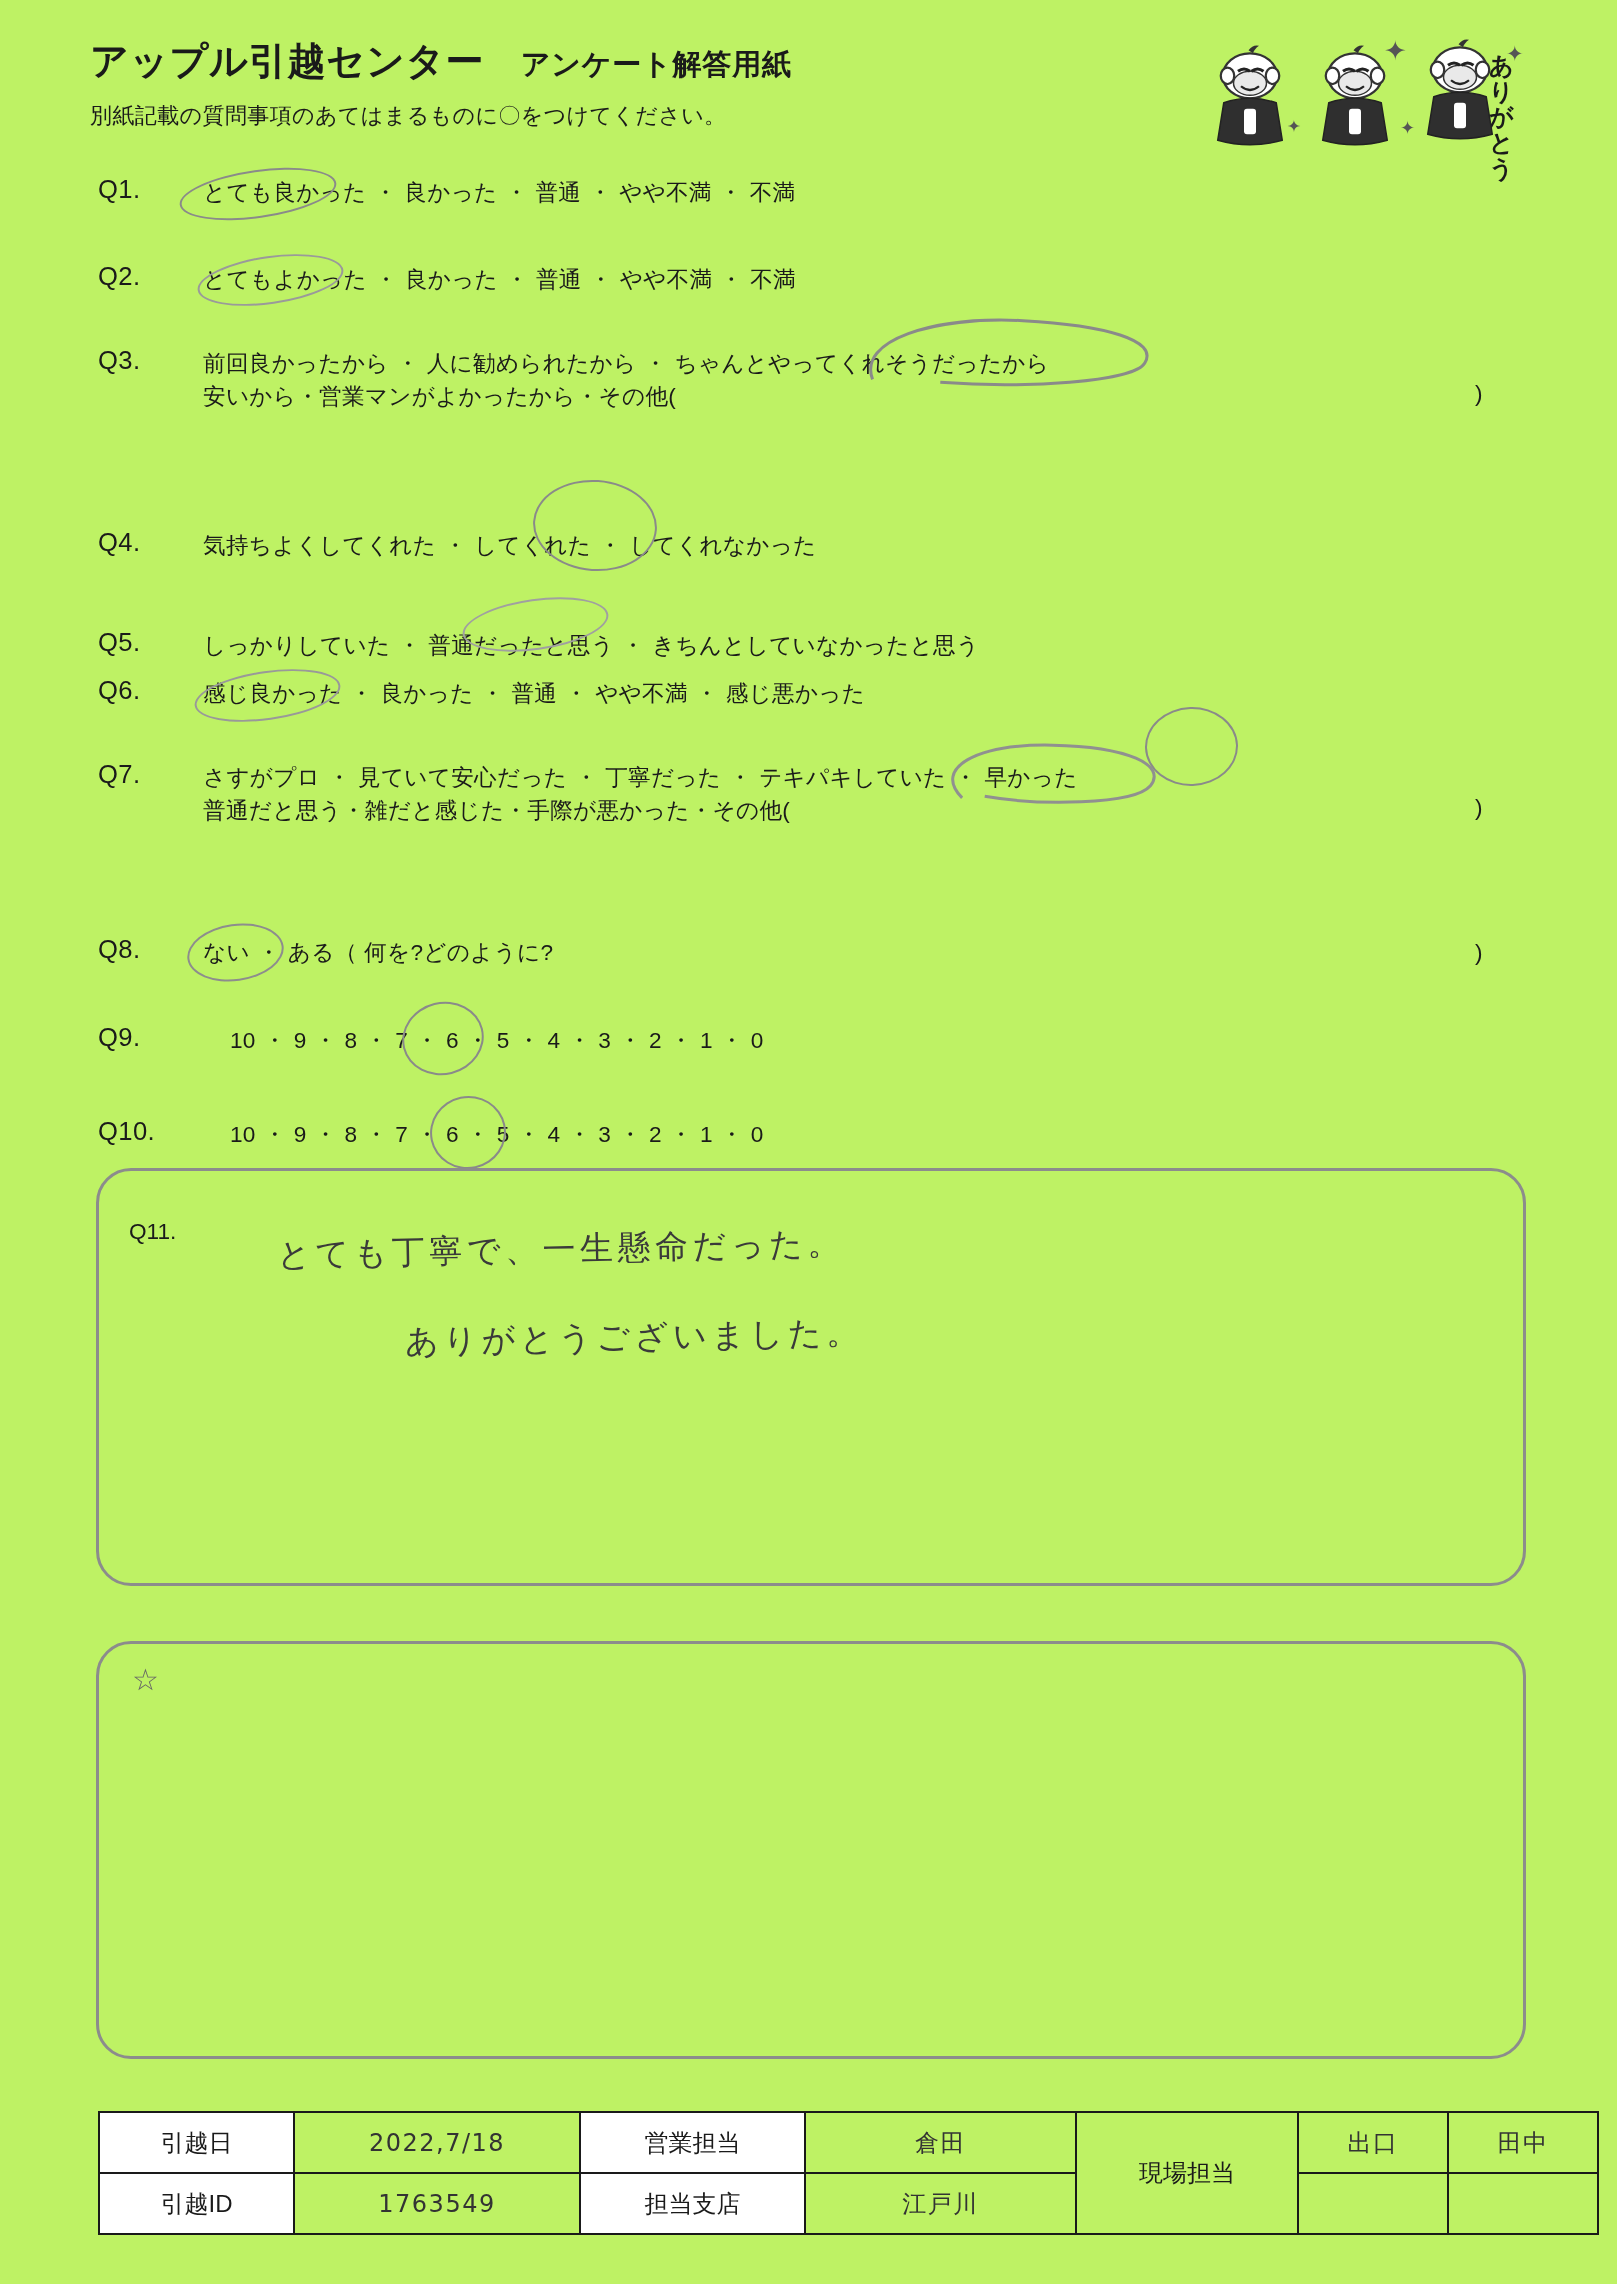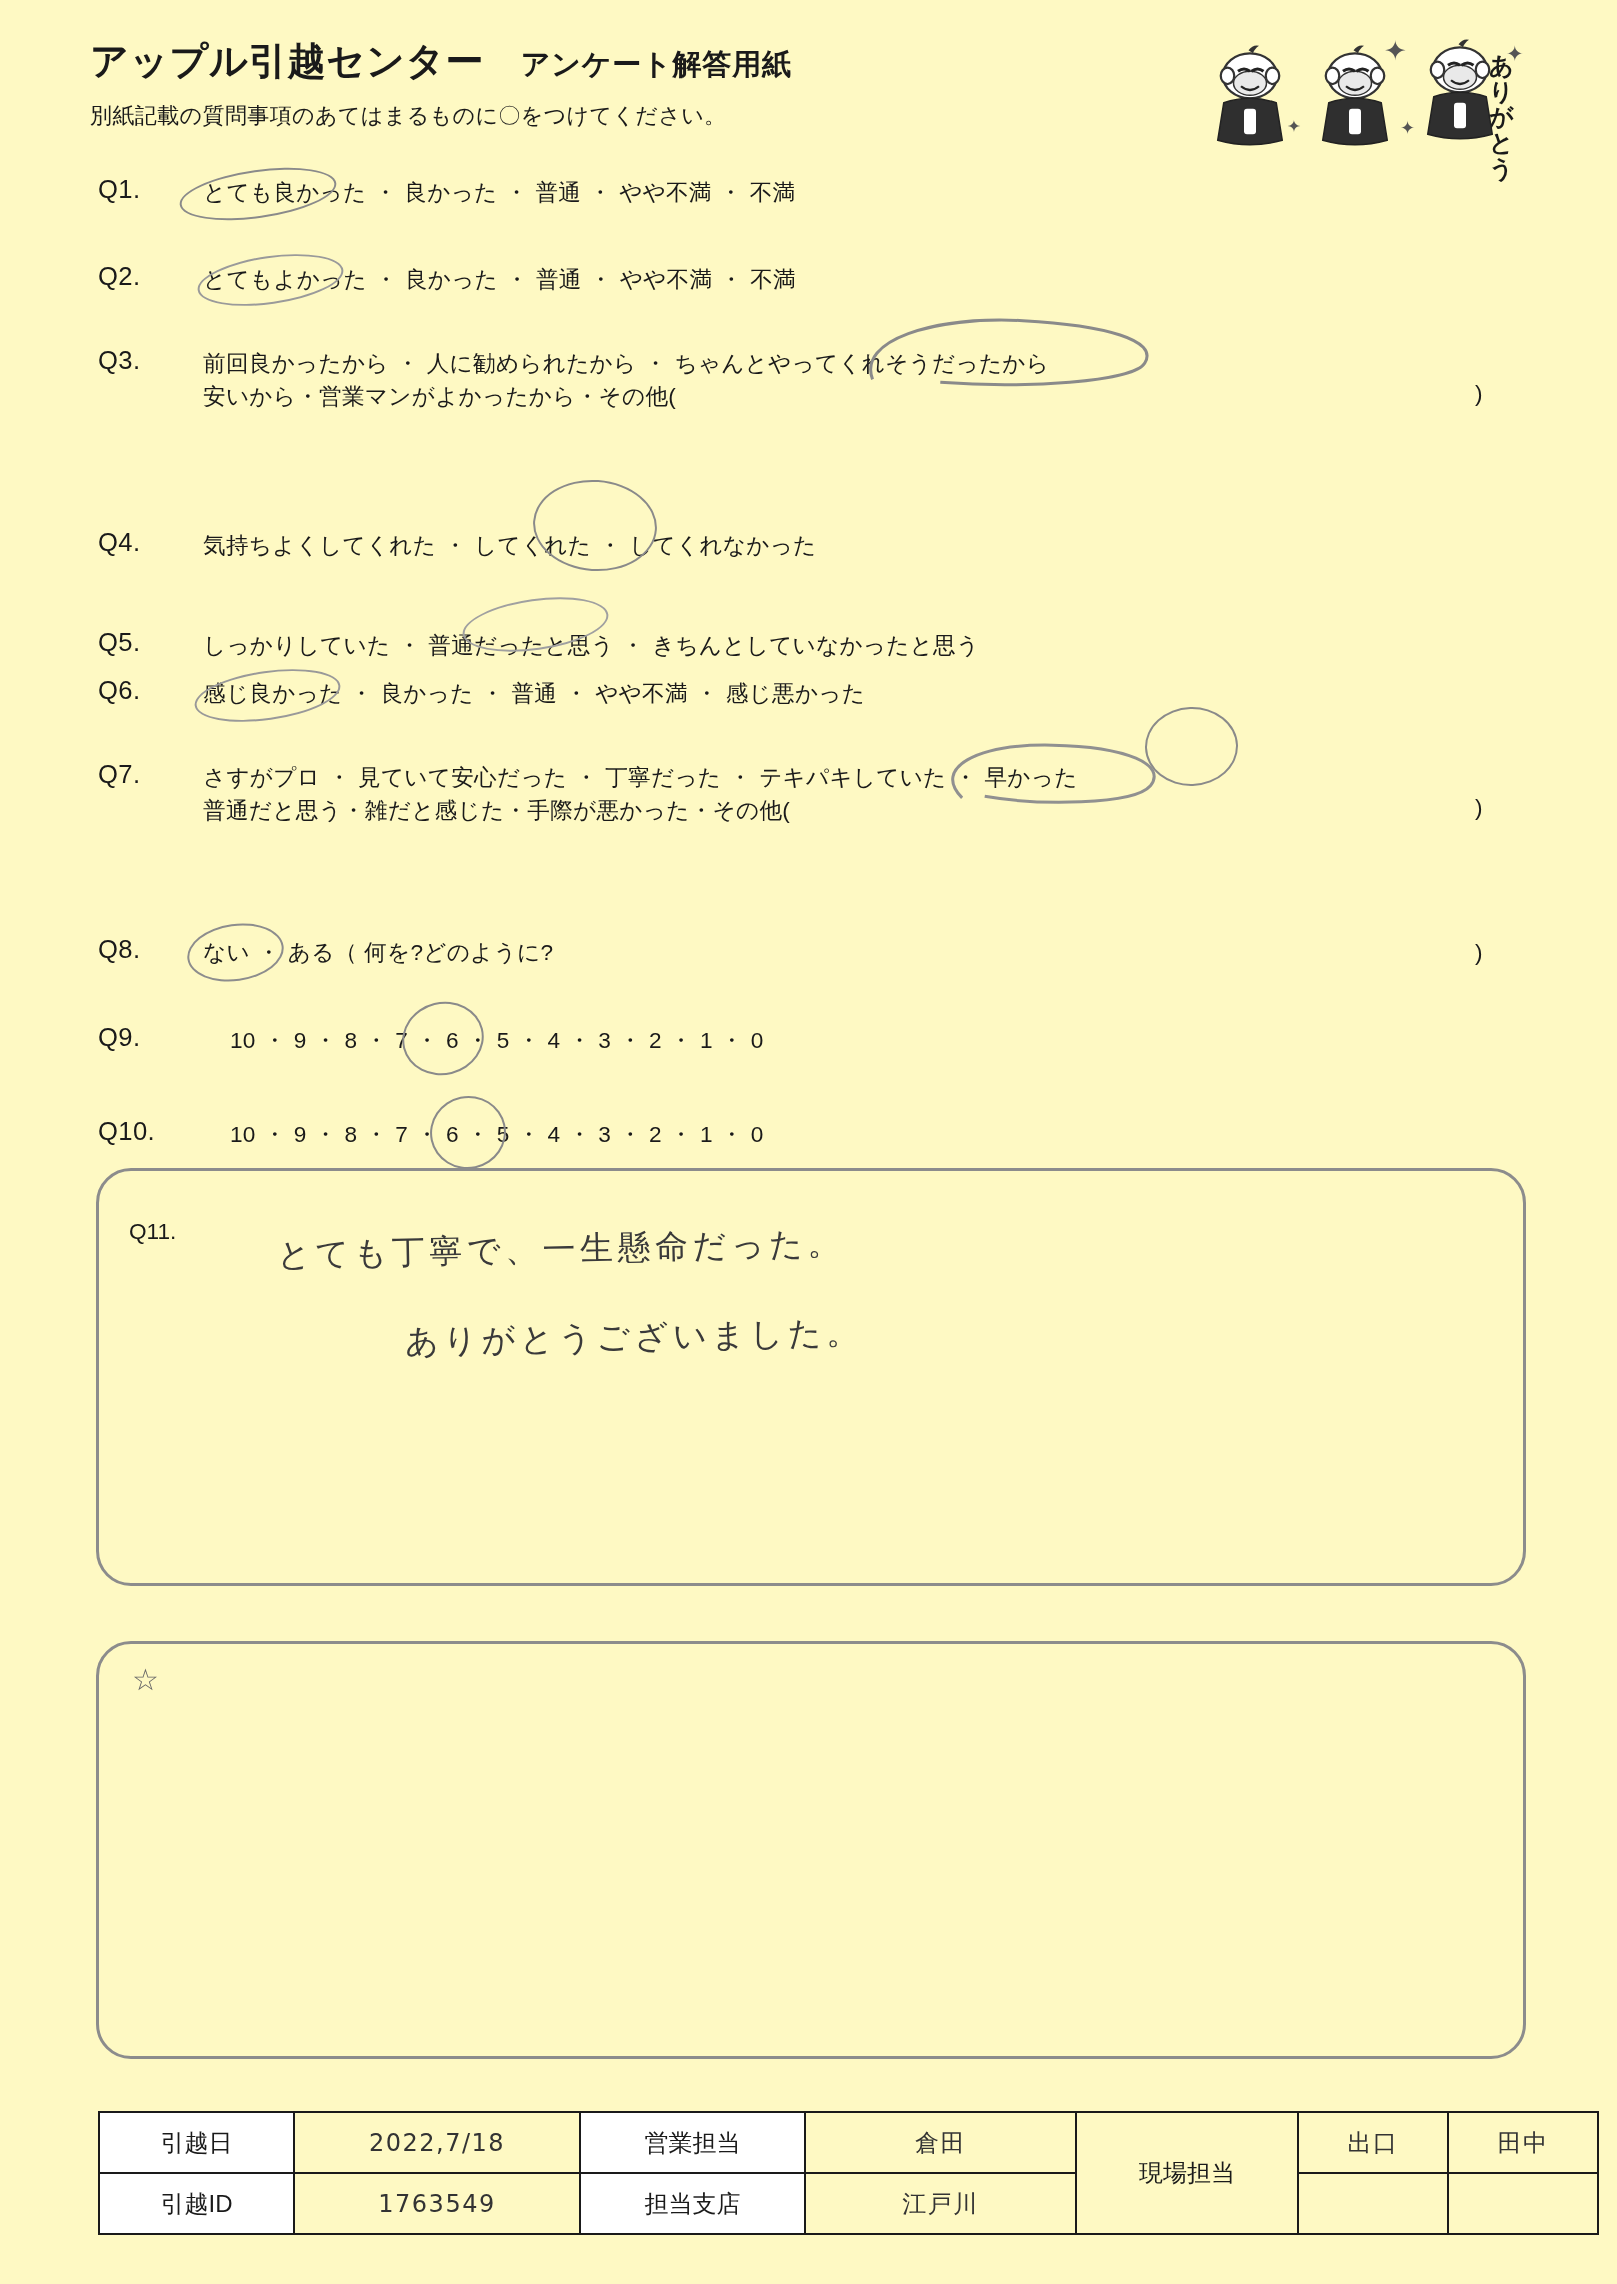--- a/index.html
+++ b/index.html
@@ -8,21 +8,21 @@
     background: #ffffff;
   }
   body {
     font-family: "Liberation Sans", "DejaVu Sans", sans-serif;
     color: #1a1a1a;
   }
   .page {
     position: relative;
     width: 1617px;
     height: 2284px;
-    background: #fef9c3;
+    background: #bef264;
     overflow: hidden;
   }
 
   
   .header {
     position: absolute;
     left: 90px;
     top: 36px;
     width: 978px;
   }

